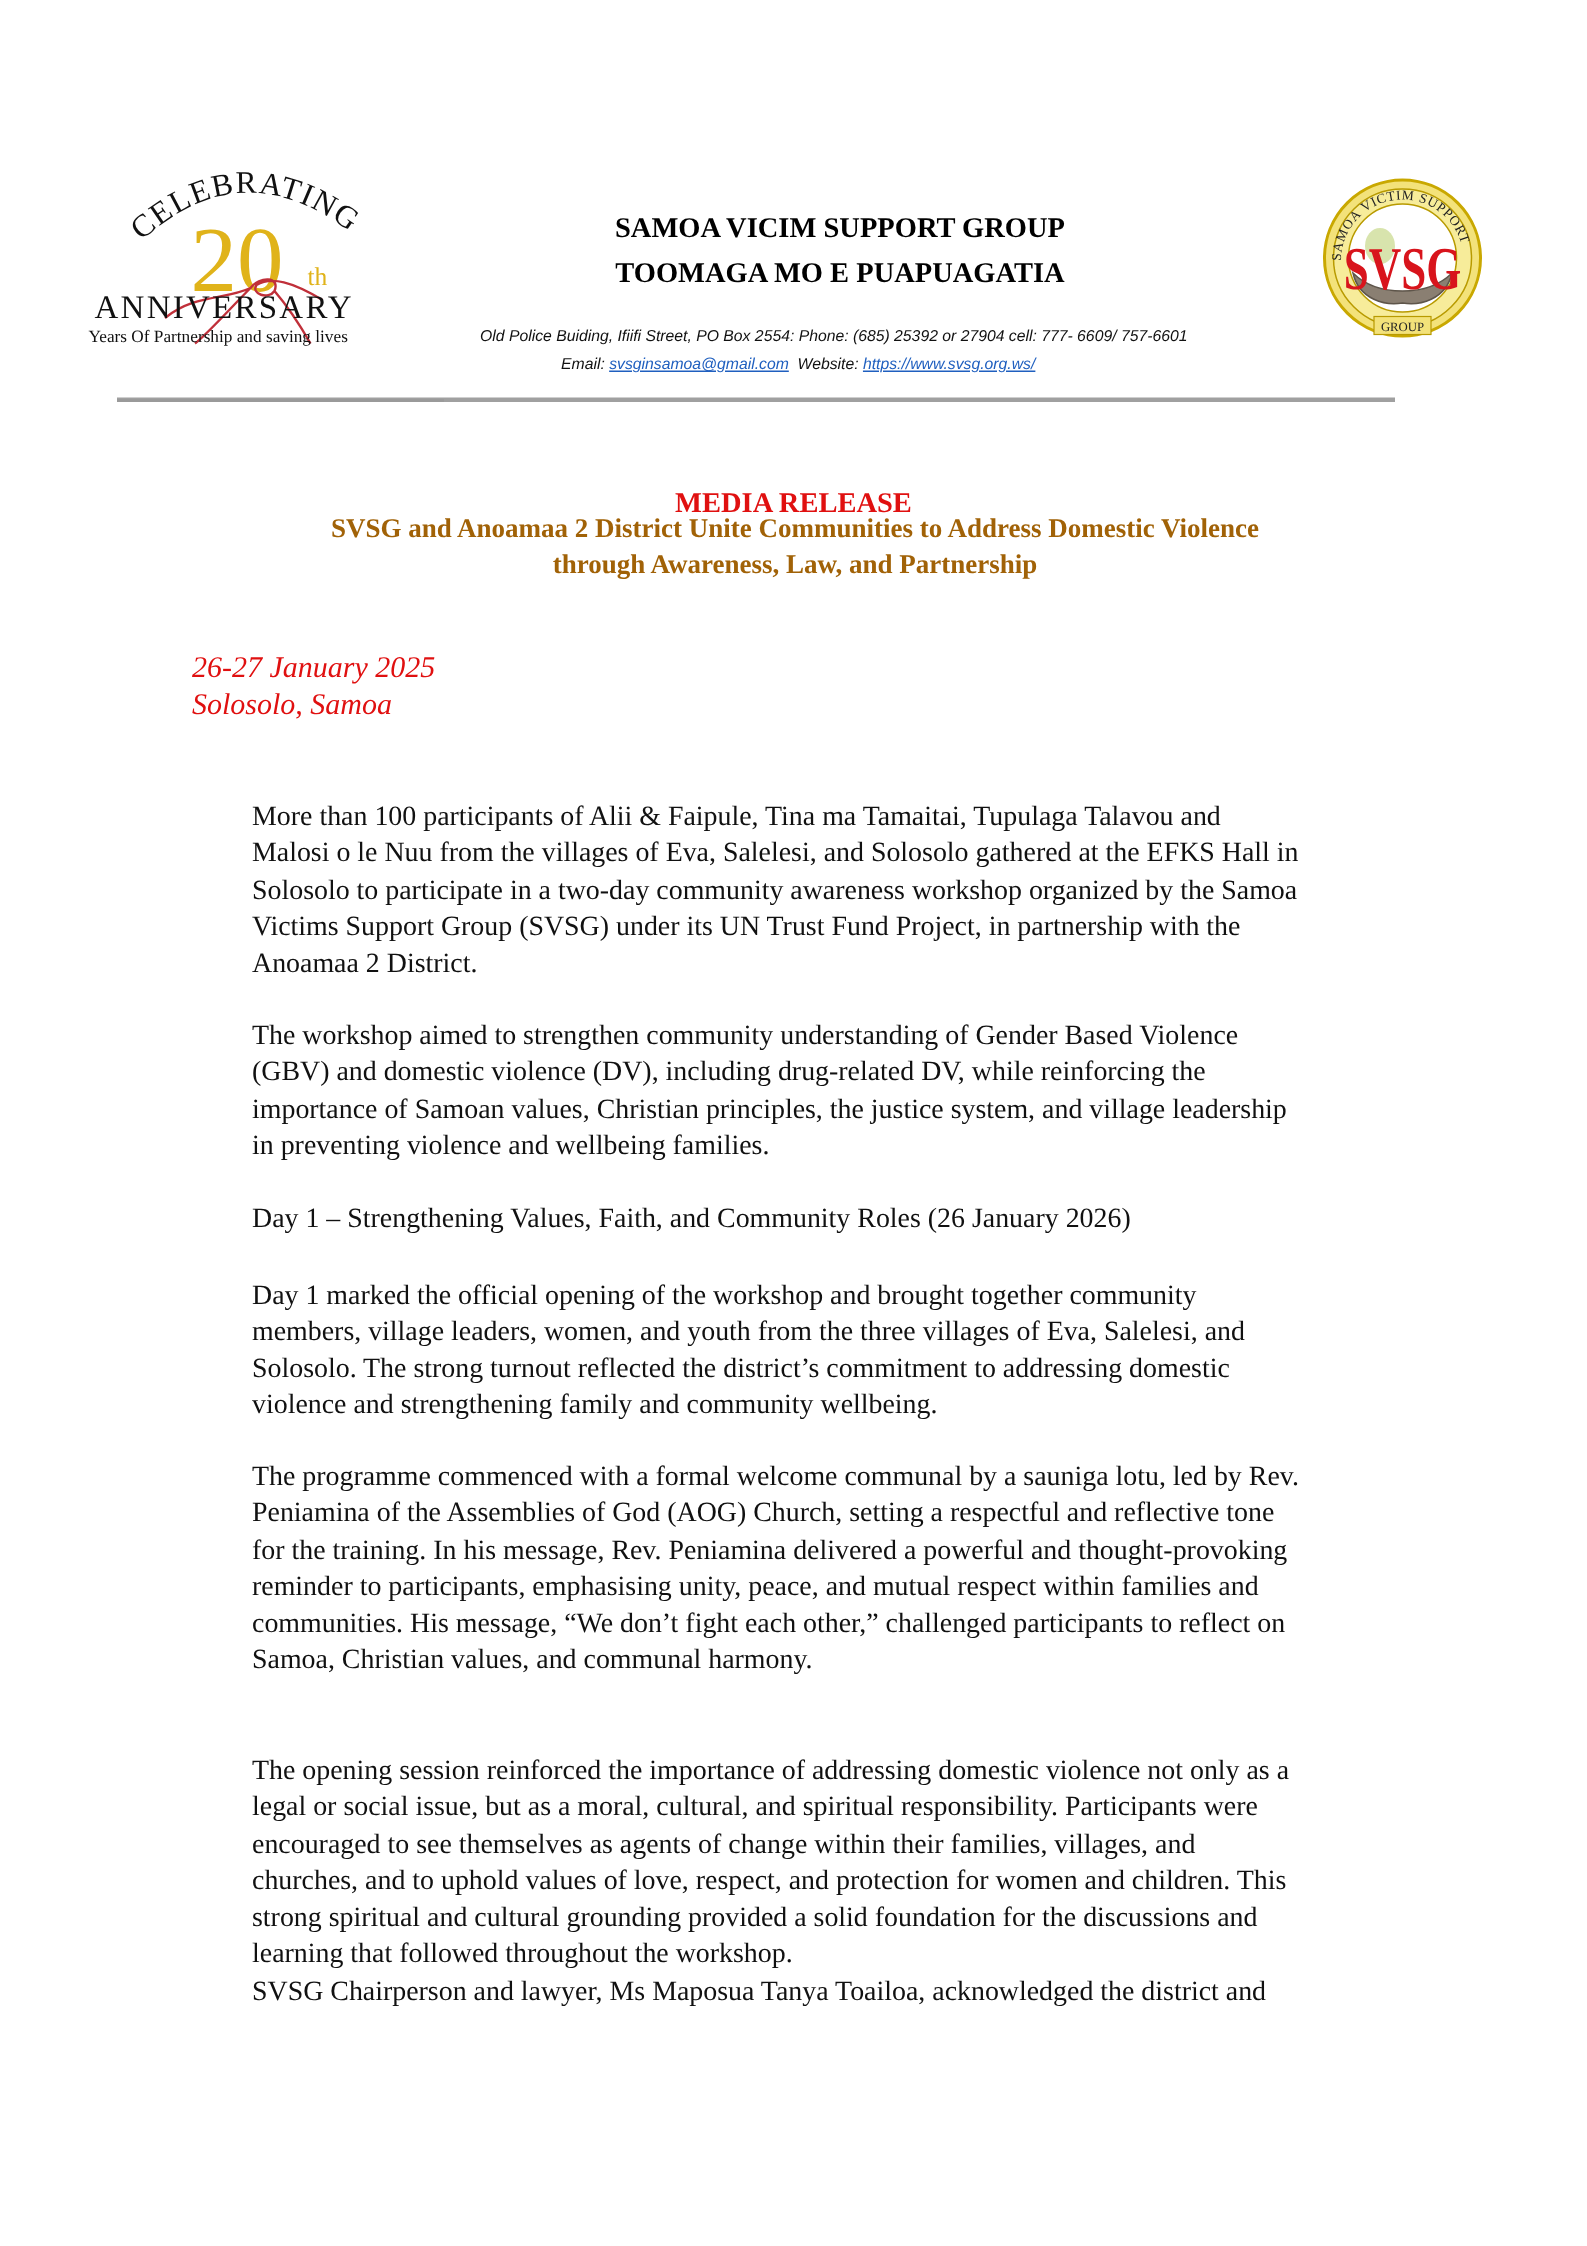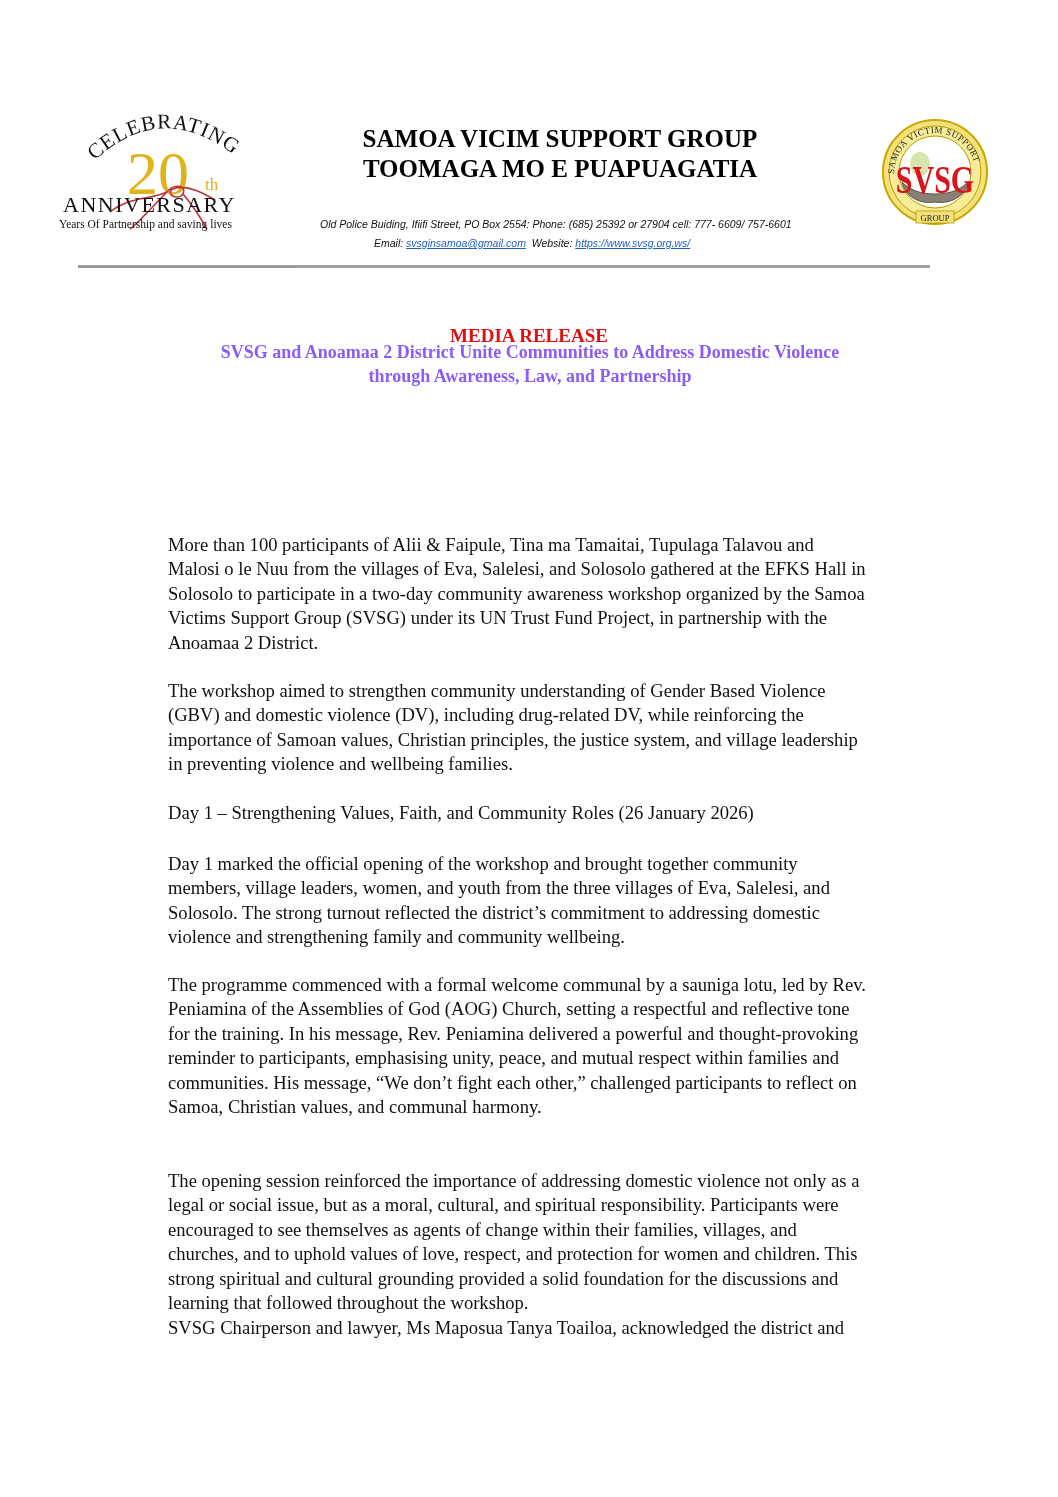--- a/index.html
+++ b/index.html
@@ -36,26 +36,26 @@
       left: 880px;
       top: 112px;
       width: 110px;
       height: 115px;
     }
     .logo-right svg { width: 110px; height: 115px; display: block; }
 
     .org-title {
       position: absolute;
       left: 300px;
-      top: 124px;
+      top: 138px;
       width: 520px;
       text-align: center;
       font-family: "Liberation Serif", serif;
       font-weight: bold;
-      font-size: 25px;
+      font-size: 19px;
       line-height: 30px;
       color: #000000;
       letter-spacing: 0px;
     }
     .org-title div { white-space: nowrap; }
 
     .contact {
       position: absolute;
       left: 300px;
       top: 215px;
@@ -103,21 +103,21 @@
     }
     .headline {
       position: absolute;
       left: 100px;
       top: 340px;
       width: 860px;
       text-align: center;
       font-weight: bold;
       font-size: 18px;
       line-height: 24px;
-      color: #8b5cf6;
+      color: #a16207;
     }
 
     .dateline {
       position: absolute;
       left: 128px;
       top: 433px;
       font-style: italic;
       font-size: 20px;
       line-height: 25px;
       color: #e01010;
@@ -201,20 +201,24 @@
     <div class="seg"></div>
   </div>
 
   <div class="media-release">MEDIA RELEASE</div>
 
   <div class="headline">
     <div>SVSG and Anoamaa 2 District Unite Communities to Address Domestic Violence</div>
     <div>through Awareness, Law, and Partnership</div>
   </div>
 
+  <div class="dateline">
+    <div>26-27 January 2025</div>
+    <div>Solosolo, Samoa</div>
+  </div>
 
   <div class="body-text" id="p1">
     <p>More than 100 participants of Alii &amp; Faipule, Tina ma Tamaitai, Tupulaga Talavou and</p>
     <p>Malosi o le Nuu from the villages of Eva, Salelesi, and Solosolo gathered at the EFKS Hall in</p>
     <p>Solosolo to participate in a two-day community awareness workshop organized by the Samoa</p>
     <p>Victims Support Group (SVSG) under its UN Trust Fund Project, in partnership with the</p>
     <p>Anoamaa 2 District.</p>
   </div>
 
   <div class="body-text" id="p2">

